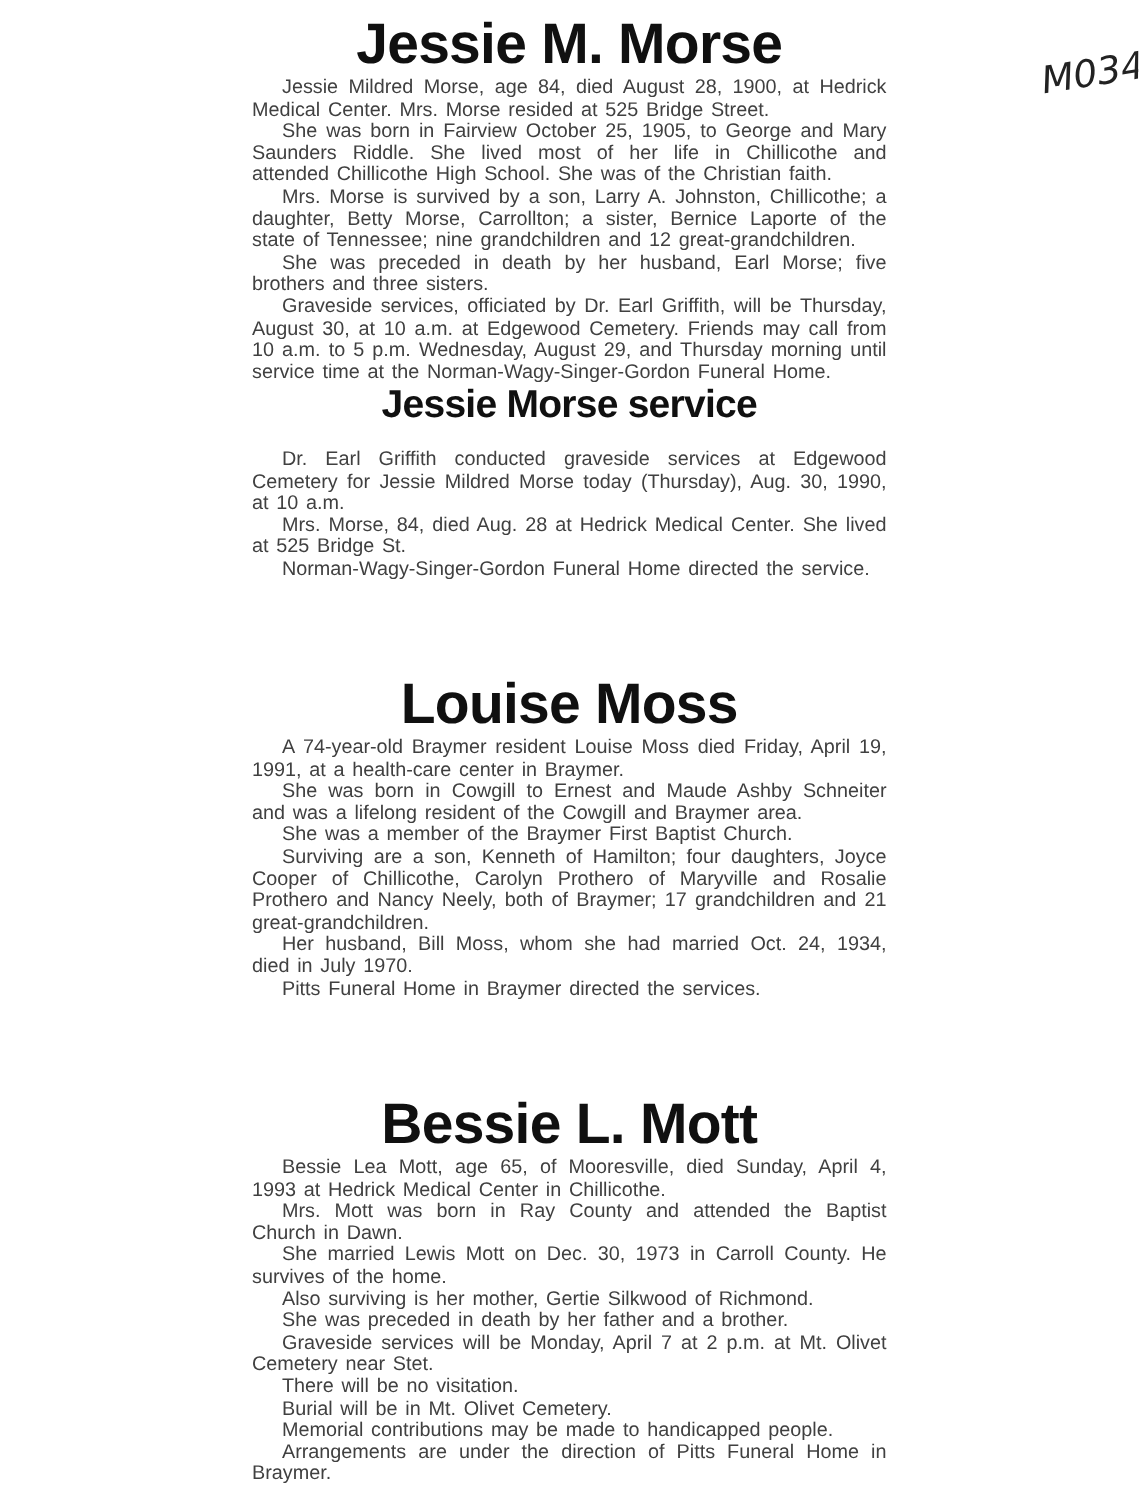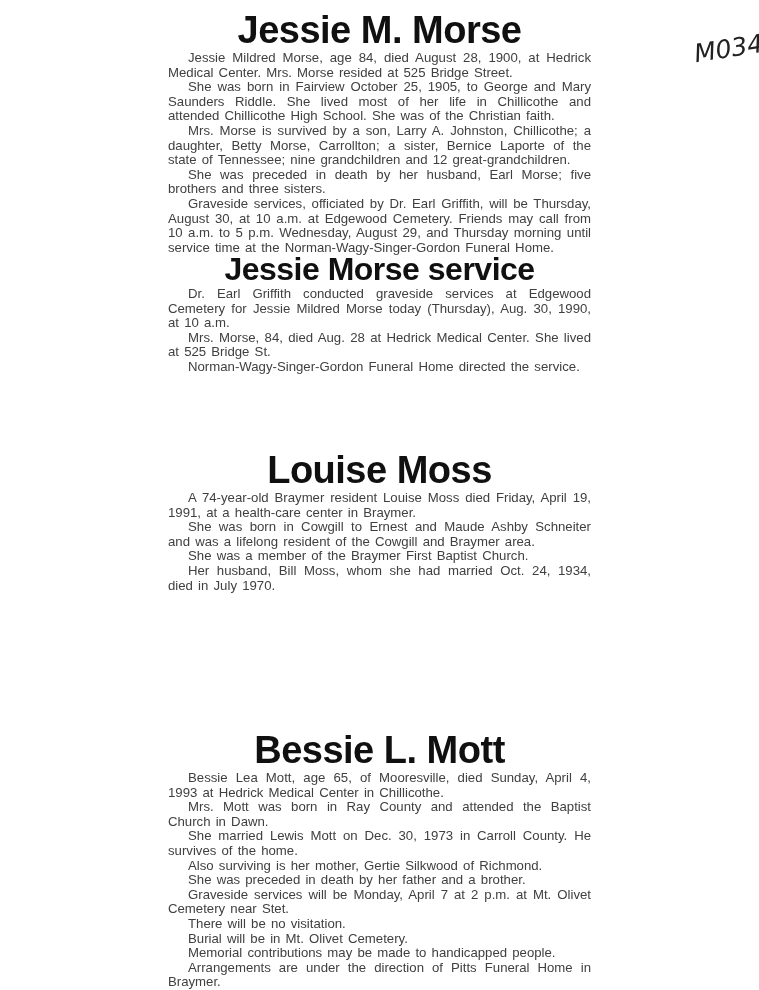--- a/index.html
+++ b/index.html
@@ -29,23 +29,23 @@
     font-family: "Liberation Sans", sans-serif;
     font-weight: bold;
     font-size: 38px;
     line-height: 32px;
     text-align: center;
     letter-spacing: -0.5px;
     margin: 0 0 5px 0;
     color: #101010;
   }
   .article-title.small {
-    font-size: 32px;
+    font-size: 26px;
     line-height: 27px;
-    margin-bottom: 4px;
+    margin-bottom: 16px;
   }
   .article-body p {
     font-family: Liberation Sans, sans-serif;
     font-size: 13.2px;
     line-height: 14.6px;
     text-align: justify;
     text-indent: 20px;
     margin: 0;
     color: #404040;
     word-spacing: 1.5px;
@@ -96,21 +96,23 @@
         <p>Norman-Wagy-Singer-Gordon Funeral Home directed the service.</p>
       </div>
     </section>
 
     <section class="article" id="a3">
       <h1 class="article-title">Louise Moss</h1>
       <div class="article-body">
         <p>A 74-year-old Braymer resident Louise Moss died Friday, April 19, 1991, at a health-care center in Braymer.</p>
         <p>She was born in Cowgill to Ernest and Maude Ashby Schneiter and was a lifelong resident of the Cowgill and Braymer area.</p>
         <p>She was a member of the Braymer First Baptist Church.</p>
+        <p>Surviving are a son, Kenneth of Hamilton; four daughters, Joyce Cooper of Chillicothe, Carolyn Prothero of Maryville and Rosalie Prothero and Nancy Neely, both of Braymer; 17 grandchildren and 21 great-grandchildren.</p>
         <p>Her husband, Bill Moss, whom she had married Oct. 24, 1934, died in July 1970.</p>
+        <p>Pitts Funeral Home in Braymer directed the services.</p>
       </div>
     </section>
 
     <section class="article" id="a4">
       <h1 class="article-title">Bessie L. Mott</h1>
       <div class="article-body">
         <p>Bessie Lea Mott, age 65, of Mooresville, died Sunday, April 4, 1993 at Hedrick Medical Center in Chillicothe.</p>
         <p>Mrs. Mott was born in Ray County and attended the Baptist Church in Dawn.</p>
         <p>She married Lewis Mott on Dec. 30, 1973 in Carroll County. He survives of the home.</p>
         <p>Also surviving is her mother, Gertie Silkwood of Richmond.</p>

